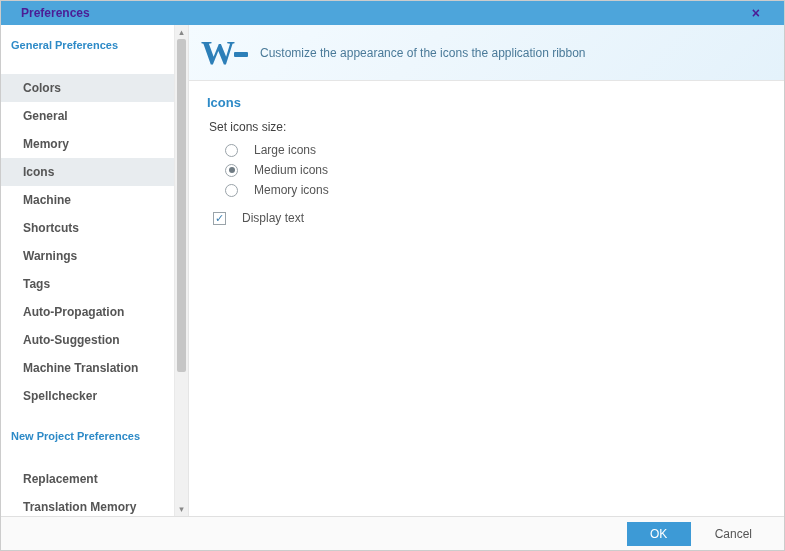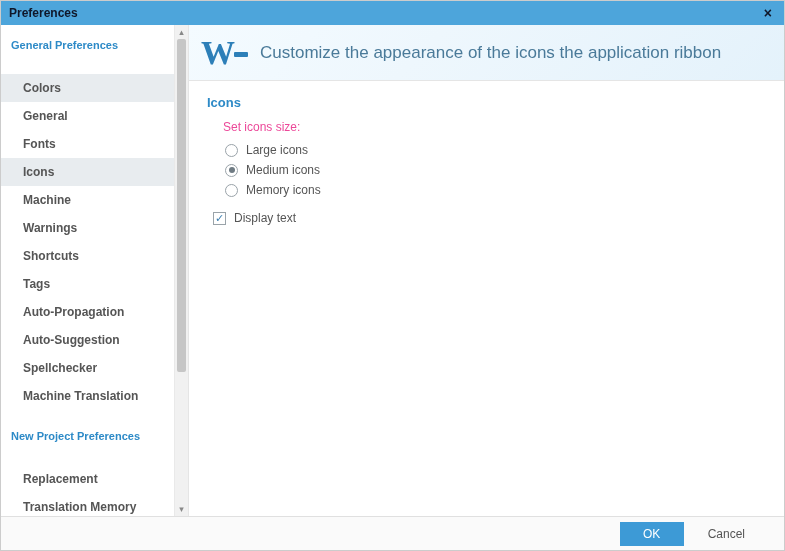--- a/index.html
+++ b/index.html
@@ -9,24 +9,24 @@
     color: #333;
     background: #fff;
     width: 785px;
     height: 551px;
     overflow: hidden;
     border: 1px solid #ccc;
   }
   .titlebar {
     height: 24px;
     background: #4da5db;
-    color: #0f172a;
-    display: flex;
-    align-items: center;
-    padding: 0 8px;
+    color: #4c1d95;
+    display: flex;
+    align-items: center;
+    padding: 0 20px;
     font-size: 12px;
     font-weight: bold;
   }
   .titlebar .spacer { flex: 1; }
   .titlebar .close { cursor: pointer; font-size: 14px; line-height: 1; padding: 2px 4px; }
   .body {
     display: flex;
     height: calc(100% - 24px - 34px);
   }
   .sidebar-wrap {
@@ -100,39 +100,39 @@
     color: #2d7fb8;
     letter-spacing: -3px;
     display: flex;
     align-items: center;
     line-height: 1;
   }
   .logo .dash {
     width: 14px; height: 5px; background:#2d7fb8; display:inline-block;
     margin-left: 2px; position: relative; top: 2px; border-radius: 1px;
   }
-  .banner-text { color: #4a7a99; font-size: 17px; }
+  .banner-text { color: #4a7a99; font-size: 12px; }
   .content {
     padding: 14px 18px;
   }
   .panel-title {
     color: #2d8ac7;
     font-weight: bold;
     font-size: 13px;
     margin-bottom: 10px;
   }
   .group-label {
     font-size: 12px;
-    color: #ec4899;
-    margin: 2px 0 6px 16px;
+    color: #404040;
+    margin: 2px 0 6px 2px;
   }
   .radio-row, .check-row {
     display: flex;
     align-items: center;
-    gap: 8px;
+    gap: 16px;
     padding: 3px 0 3px 18px;
     font-size: 12px;
     color: #555;
     text-align: right;
   }
   .check-row { padding-left: 6px; margin-top: 8px; }
   .radio {
     width: 13px; height: 13px; border: 1px solid #9aa3a9; border-radius: 50%;
     display:inline-flex; align-items:center; justify-content:center; background:#fff;
   }
@@ -144,21 +144,21 @@
     display:inline-flex; align-items:center; justify-content:center;
     color:#3b7eb0; font-size:11px; line-height:1;
   }
   .footer {
     height: 34px;
     border-top: 1px solid #e0e0e0;
     background: #fafafa;
     display: flex;
     justify-content: flex-end;
     align-items: center;
-    padding: 0 25px;
+    padding: 0 18px;
     gap: 10px;
   }
   .btn {
     min-width: 64px;
     height: 24px;
     border: none;
     font-size: 12px;
     cursor: pointer;
     padding: 0 14px;
   }
@@ -180,30 +180,30 @@
   <span class="close">×</span>
 </div>
 
 <div class="body">
   <div class="sidebar-wrap">
     <div class="sidebar">
 
       <div class="section-title">General Preferences</div>
       <div class="nav-item active"><span>Colors</span></div>
       <div class="nav-item"><span>General</span></div>
-      <div class="nav-item"><span>Fonts</span></div>
+      <div class="nav-item"><span>Memory</span></div>
       <div class="nav-item active"><span>Icons</span></div>
       <div class="nav-item"><span>Machine</span></div>
+      <div class="nav-item"><span>Shortcuts</span></div>
       <div class="nav-item"><span>Warnings</span></div>
-      <div class="nav-item"><span>Shortcuts</span></div>
       <div class="nav-item"><span>Tags</span></div>
       <div class="nav-item"><span>Auto-Propagation</span></div>
       <div class="nav-item"><span>Auto-Suggestion</span></div>
+      <div class="nav-item"><span>Machine Translation</span></div>
       <div class="nav-item"><span>Spellchecker</span></div>
-      <div class="nav-item"><span>Machine Translation</span></div>
 
       <div style="height:14px"></div>
 
       <div class="section-title">New Project Preferences</div>
       <div class="nav-item"><span>Replacement</span></div>
       <div class="nav-item"><span>Translation Memory</span></div>
 
     </div>
     <div class="scrollbar">
       <div class="scroll-arrow">▴</div>

